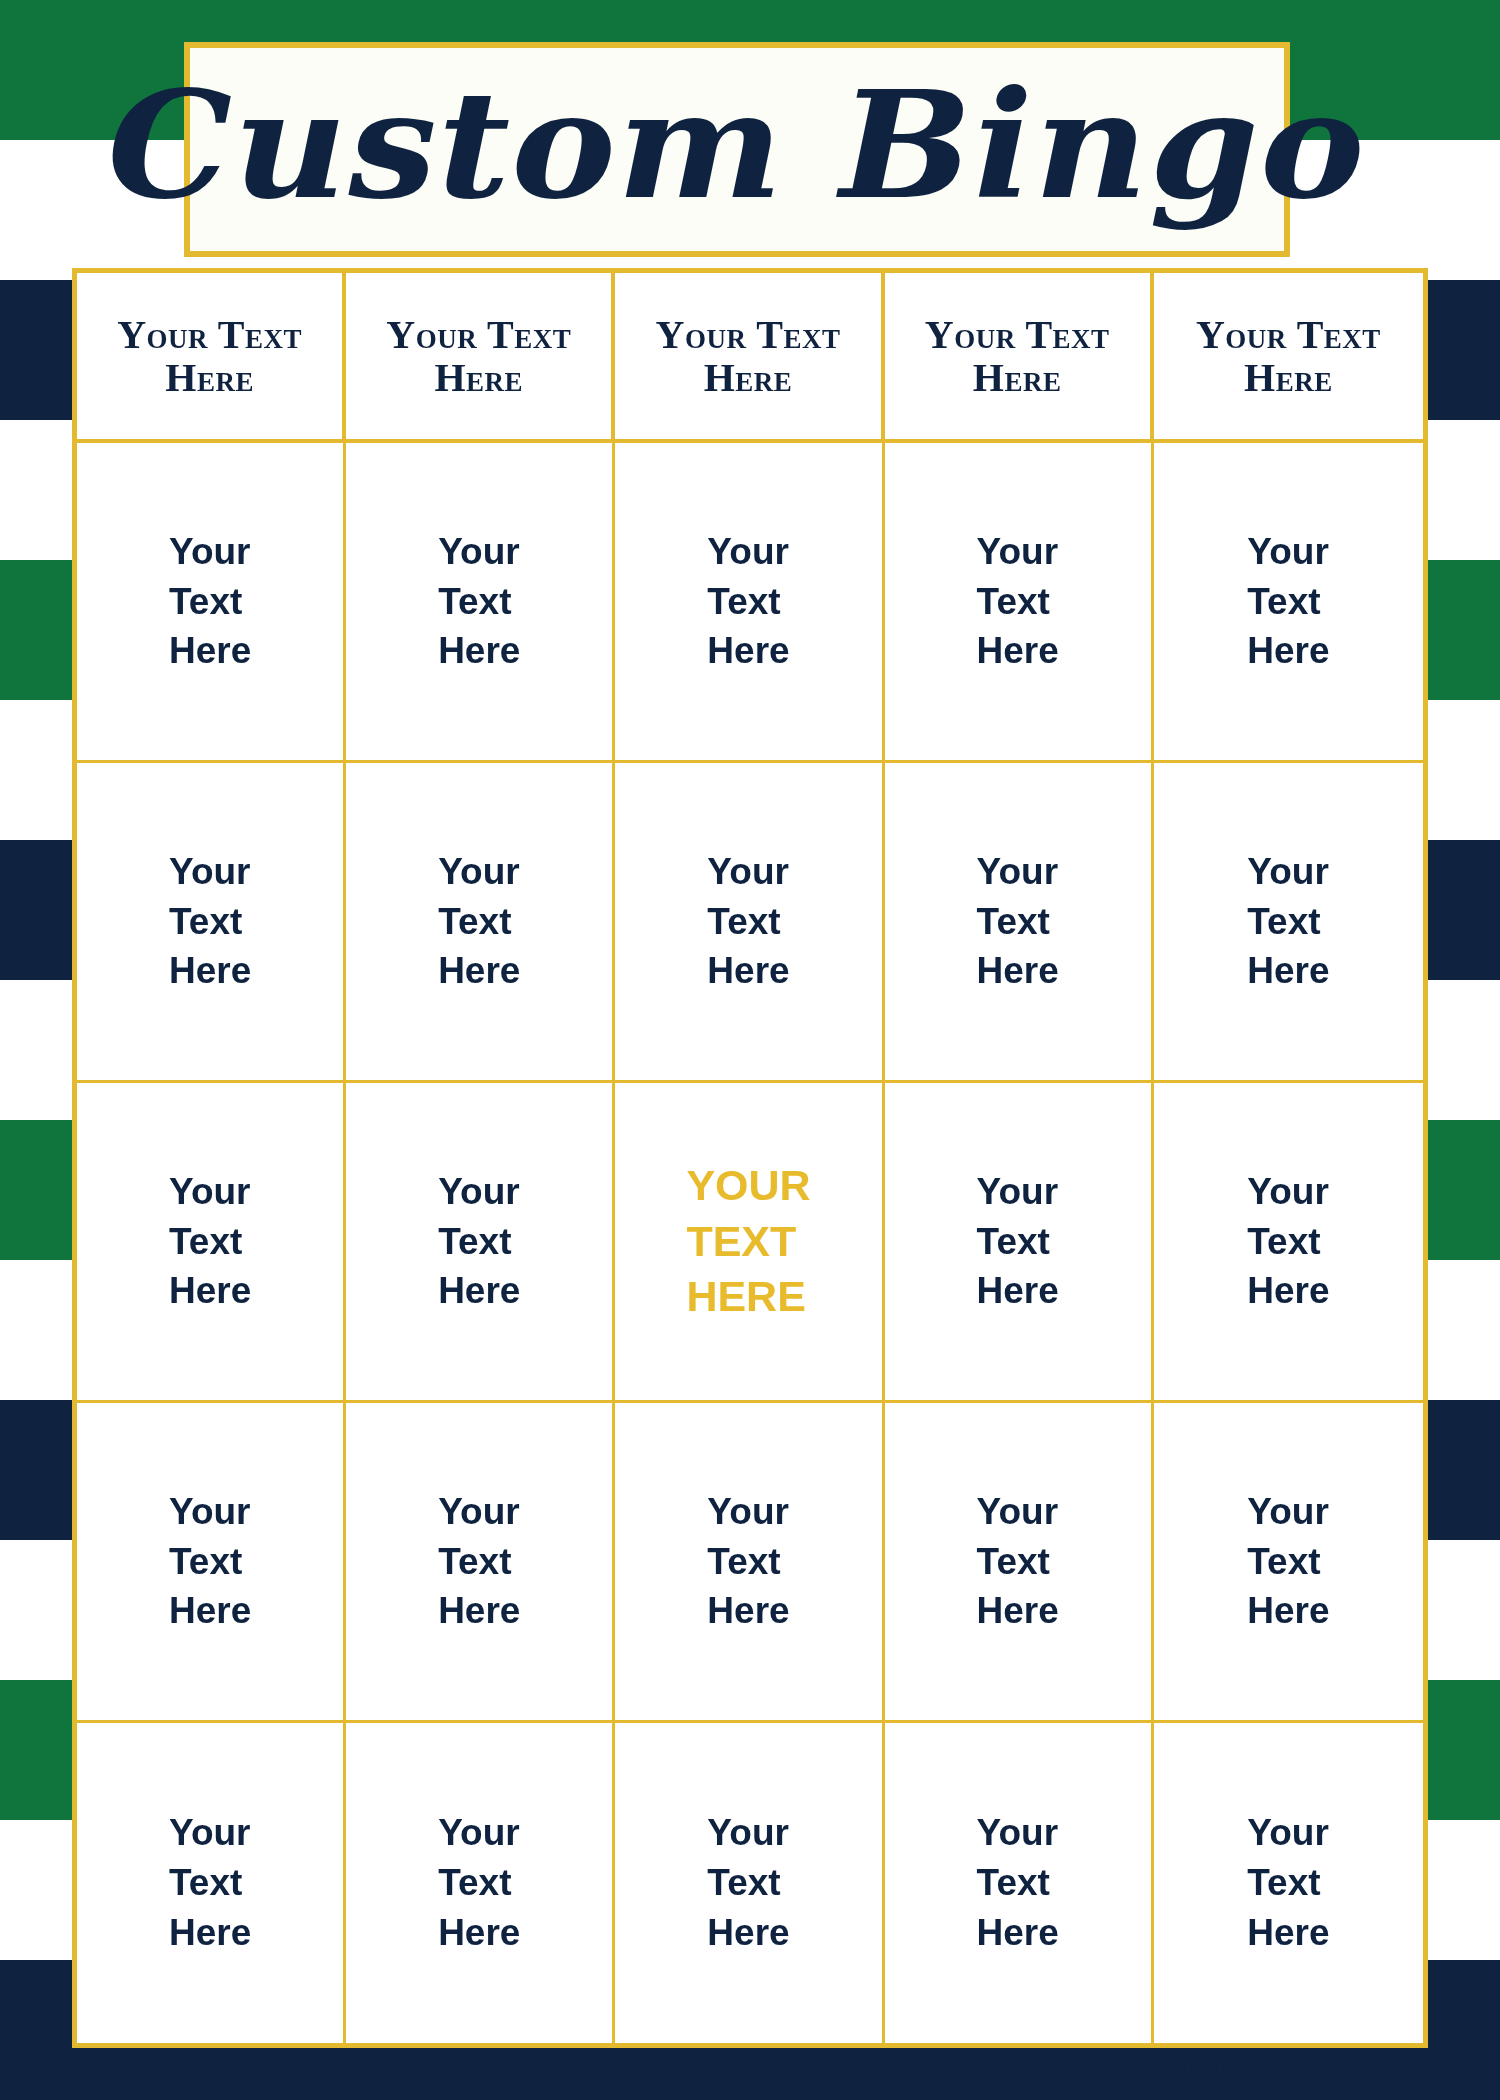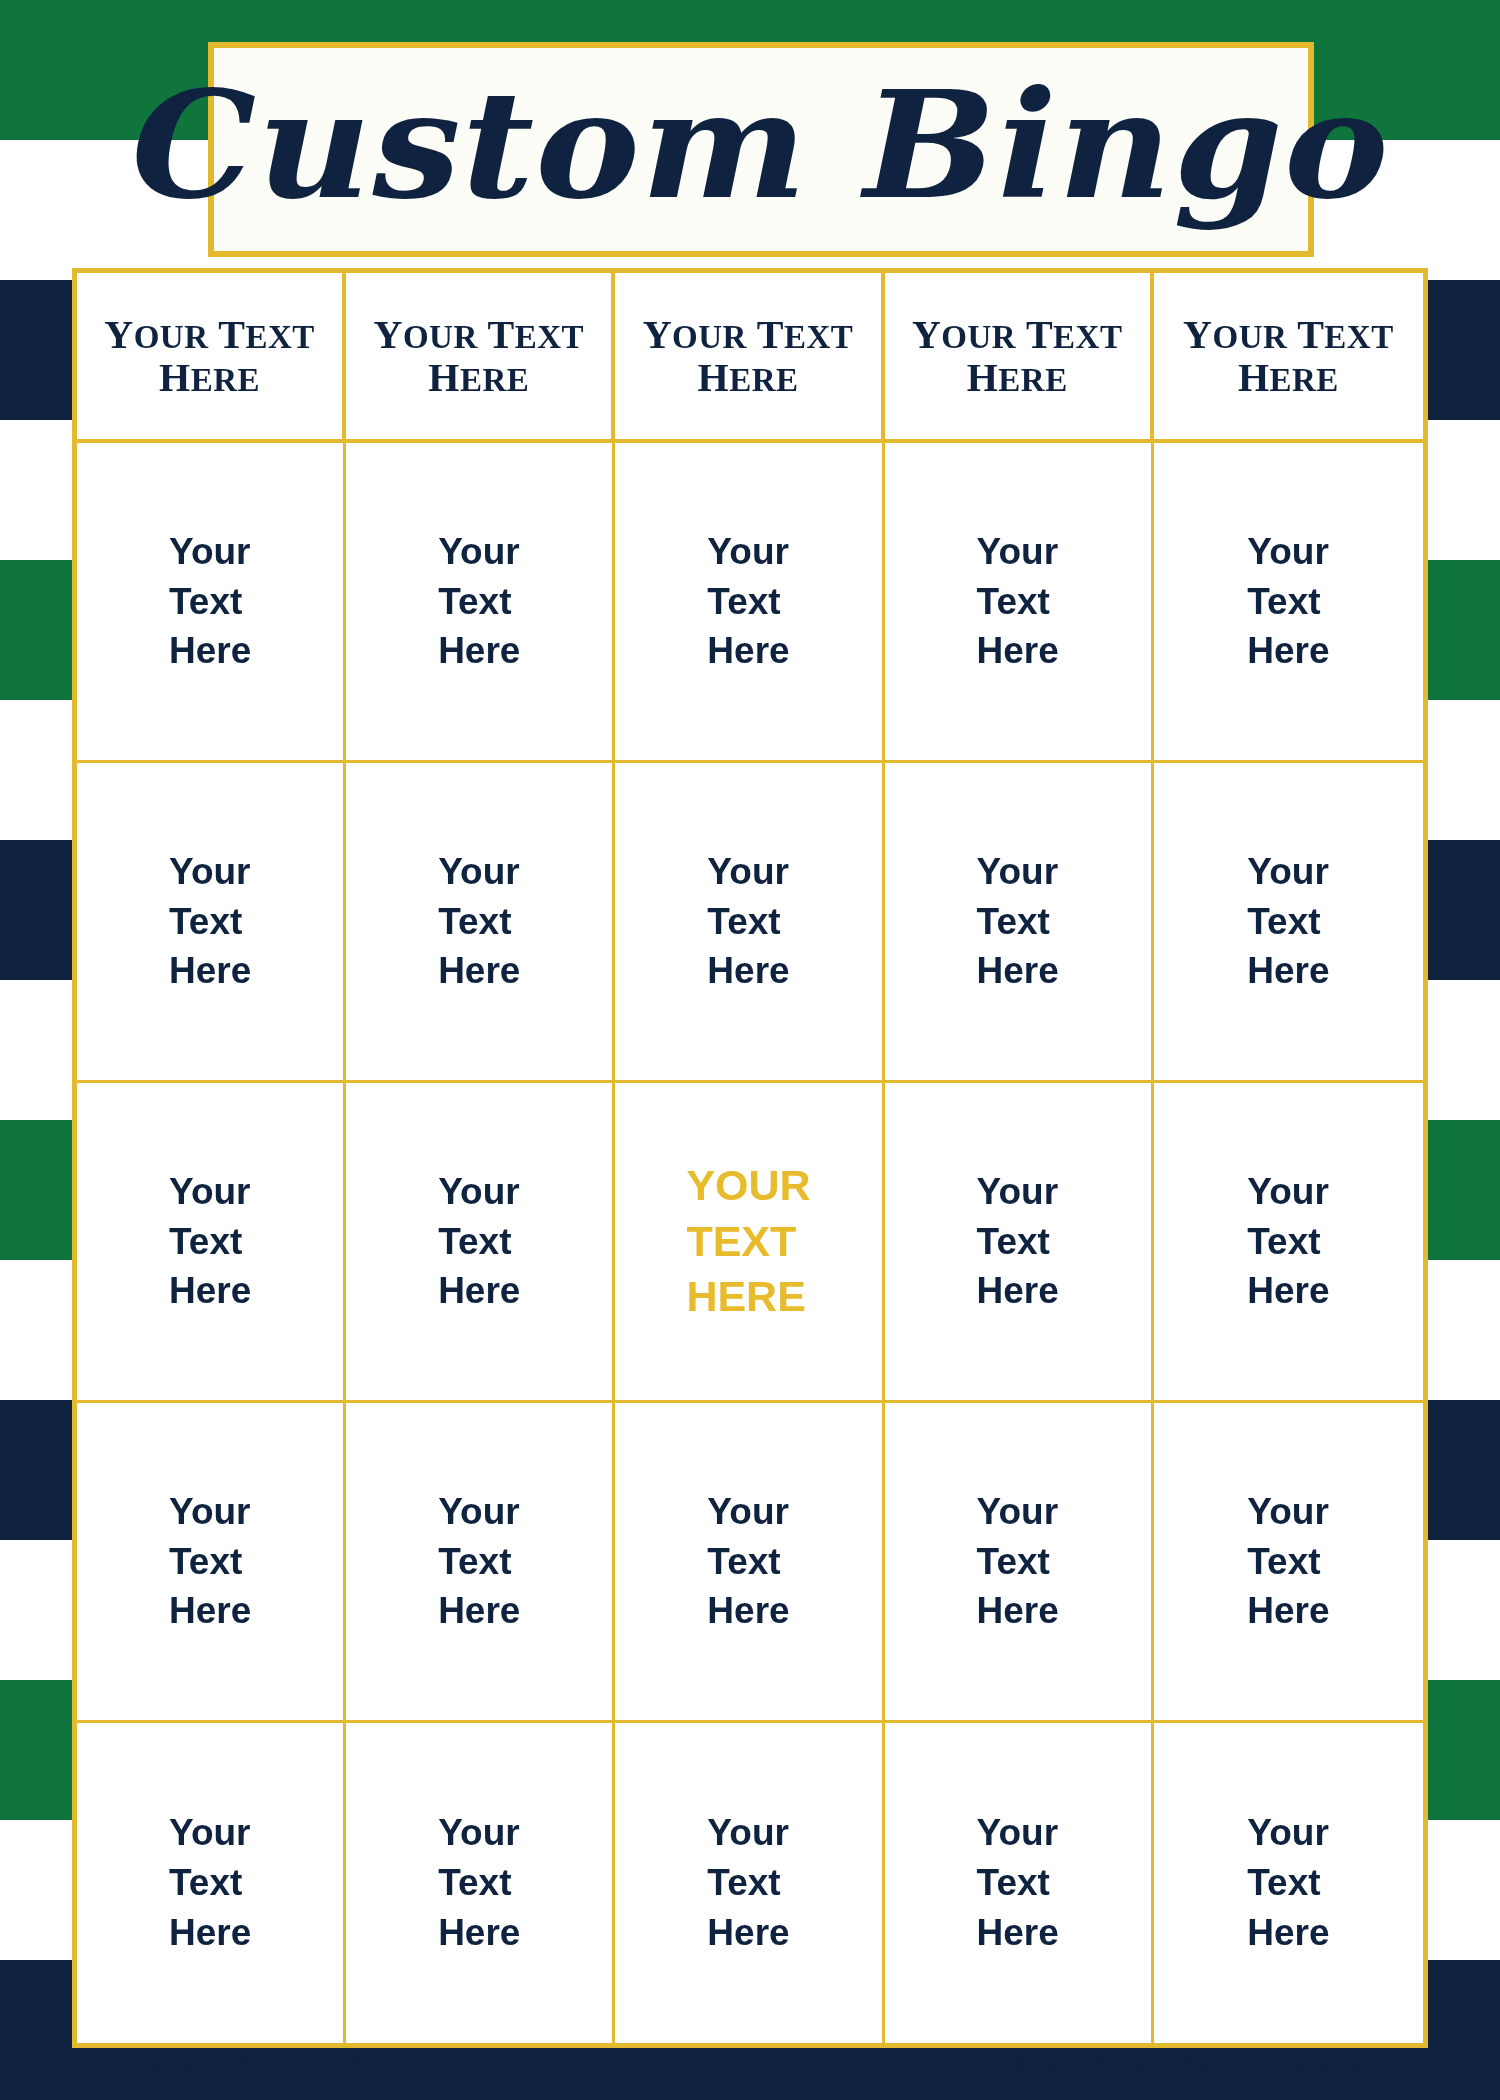--- a/index.html
+++ b/index.html
@@ -28,21 +28,21 @@
   }
   .stripe {
     position: absolute;
     left: 0;
     width: 100%;
   }
 
   
   #title-banner {
     position: absolute;
-    left: 208px;
+    left: 184px;
     top: 42px;
     width: 1106px;
     height: 215px;
     background: #fdfdf7;
     border: 6px solid #e3b92f;
     box-sizing: border-box;
     z-index: 3;
     display: flex;
     align-items: center;
     justify-content: center;
@@ -97,21 +97,21 @@
   .header-cell .htxt {
     font-family: "Liberation Serif", serif;
     font-weight: 700;
     font-size: 40px;
     line-height: 1.08;
     color: #0f2340;
     letter-spacing: 0.5px;
     text-transform: uppercase;
   }
   .header-cell .htxt .small-caps {
-    font-size: 33px;
+    font-size: 27px;
   }
 
   .cell {
     border-right: 3px solid #e3b92f;
     border-bottom: 3px solid #e3b92f;
     display: flex;
     align-items: center;
     justify-content: center;
     text-align: left;
     box-sizing: border-box;

